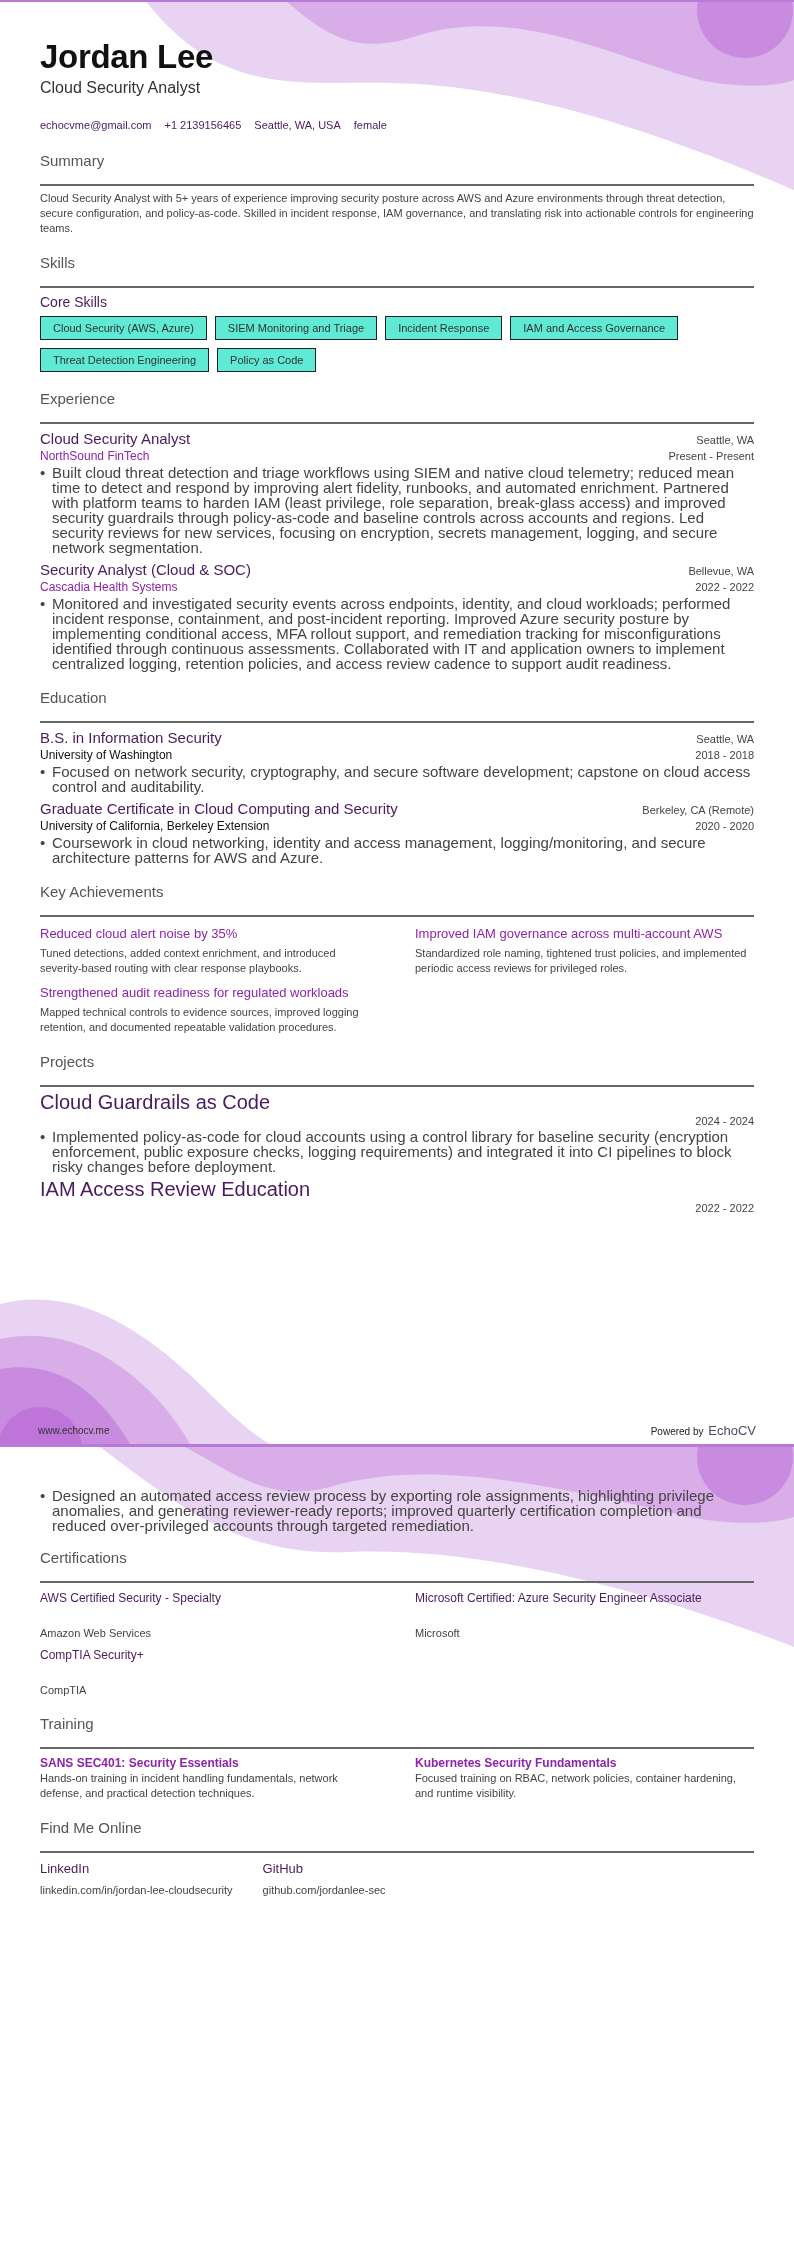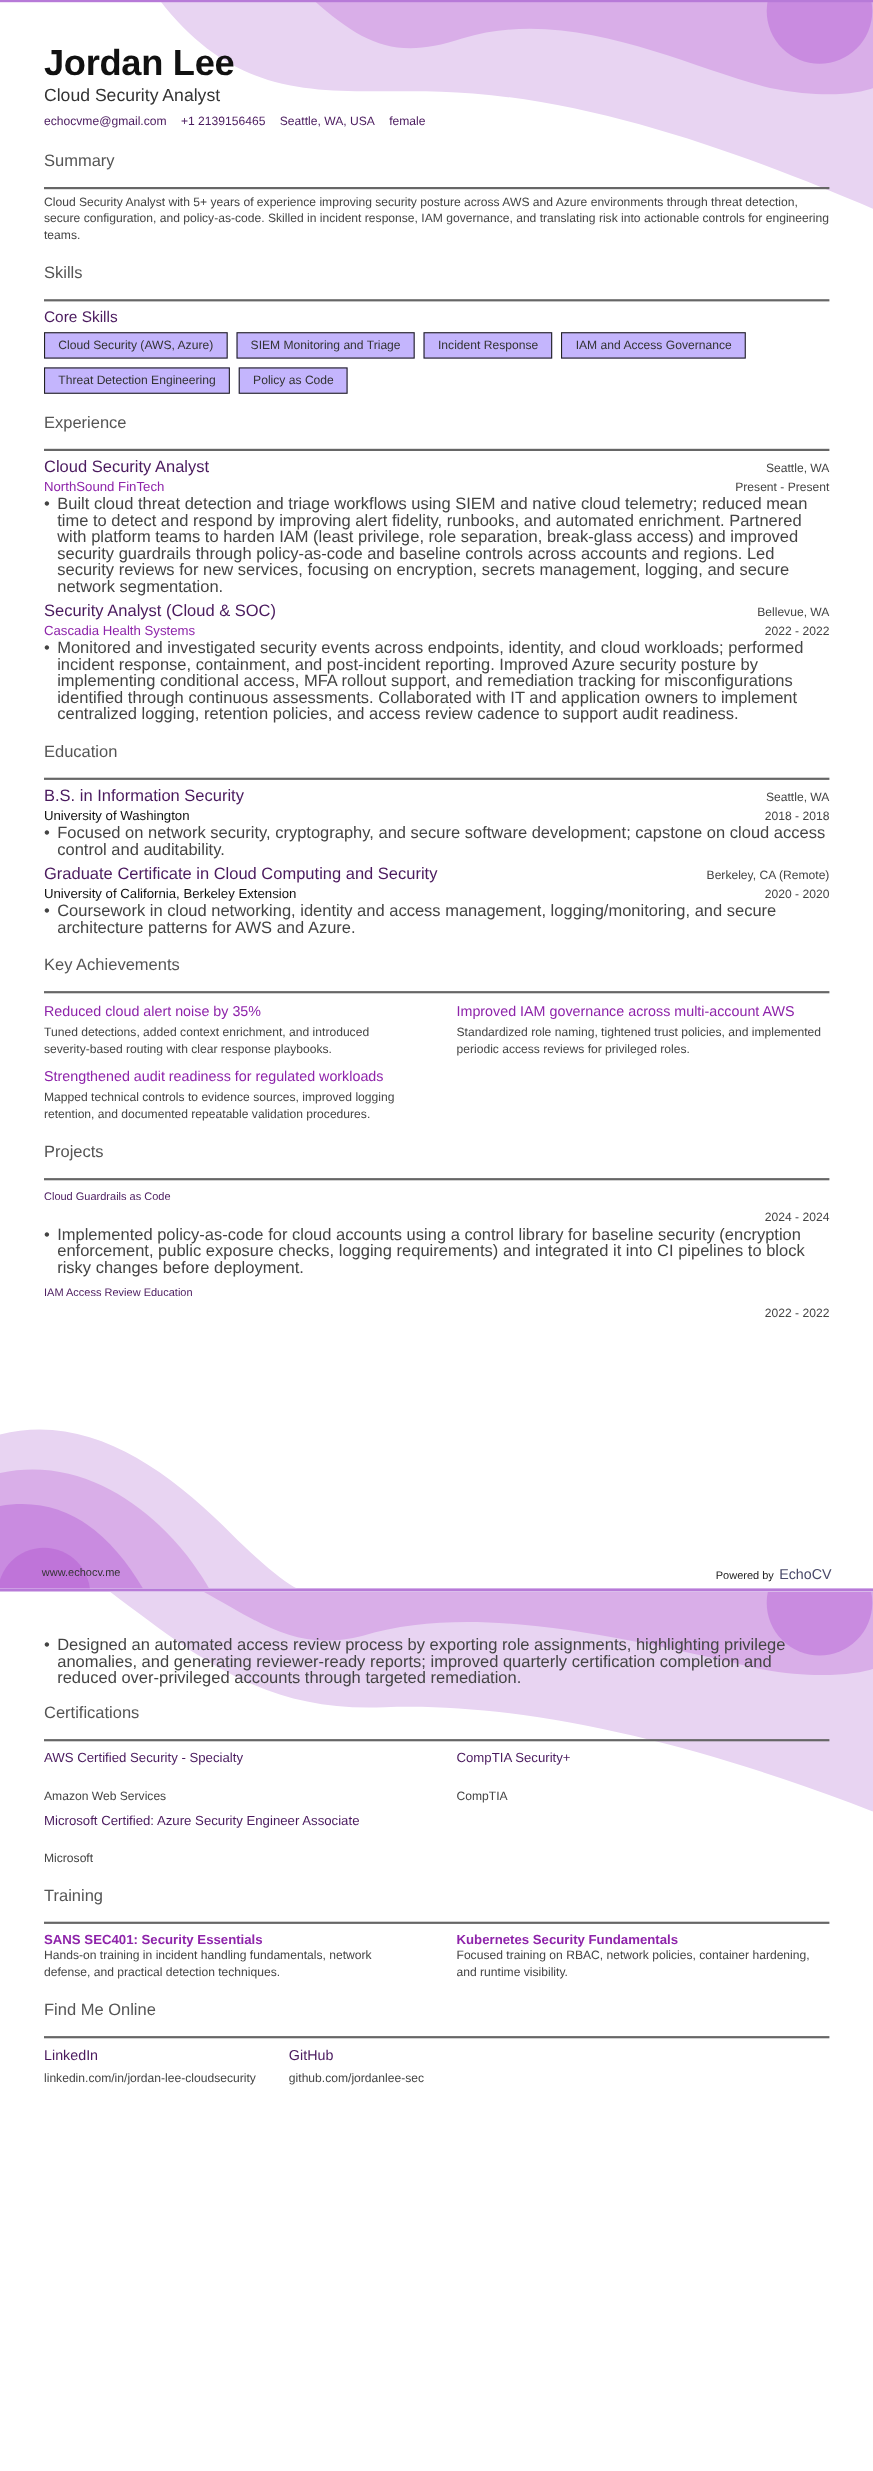--- a/index.html
+++ b/index.html
@@ -19,48 +19,48 @@
 
   .deco { position: absolute; z-index: 0; pointer-events: none; }
   .deco.top-right { left: 0; top: 0; width: 794px; height: 200px; }
   .deco.bottom-left { left: 0; bottom: 0; width: 794px; height: 200px; }
 
   .content { position: relative; z-index: 2; padding: 0 40px; }
 
   
   .name { font-size: 33px; font-weight: 700; color: #111; letter-spacing: -0.3px; padding-top: 38px; line-height: 38px; }
   .job-title { font-size: 16px; color: #333; margin-top: 2px; line-height: 20px; }
-  .contact-line { font-size: 11px; color: #4a1a5e; margin-top: 6px; line-height: 14px; }
+  .contact-line { font-size: 11px; color: #4a1a5e; margin-top: 20px; line-height: 14px; }
   .contact-line span { margin-right: 10px; }
 
   
   .section { margin-top: 18px; }
   .section-title { font-size: 15px; color: #555; line-height: 18px; padding-bottom: 14px; border-bottom: 2px solid #666; }
   .summary-text { font-size: 11px; line-height: 15px; color: #444; margin-top: 5px; }
 
   .sub-heading { font-size: 14px; color: #4a1a5e; margin-top: 5px; line-height: 18px; }
   .chips { display: flex; flex-wrap: wrap; gap: 8px 8px; margin-top: 5px; }
-  .chip { border: 1.3px solid #222; font-size: 11px; padding: 5px 12px; line-height: 12px; color: #333; background: #c4b5fd; }
+  .chip { border: 1.3px solid #222; font-size: 11px; padding: 5px 12px; line-height: 12px; color: #333; background: #5eead4; }
 
   .entry { margin-top: 5px; }
   .entry-row { display: flex; justify-content: space-between; align-items: baseline; }
   .entry-title { font-size: 15px; color: #4a1a5e; line-height: 19px; }
   .entry-right { font-size: 11px; color: #444; line-height: 14px; }
   .entry-org { font-size: 12px; color: #8e24aa; line-height: 16px; }
   .entry-org.dark { color: #111; }
   ul.bullets { list-style: none; margin-top: 1px; }
   ul.bullets li { position: relative; padding-left: 12px; font-size: 15px; line-height: 15px; color: #444; }
   ul.bullets li::before { content: "•"; position: absolute; left: 0; top: 0; color: #444; }
 
   .grid2 { display: grid; grid-template-columns: 1fr 1fr; column-gap: 36px; }
   .ach { margin-top: 8px; }
   .ach-title { font-size: 13px; color: #8e24aa; line-height: 17px; }
   .ach-desc { font-size: 11px; color: #444; line-height: 15px; margin-top: 4px; }
 
-  .proj-title { font-size: 10px; color: #4a1a5e; line-height: 19px; margin-top: 6px; }
+  .proj-title { font-size: 20px; color: #4a1a5e; line-height: 19px; margin-top: 6px; }
   .proj-date { text-align: right; font-size: 11px; color: #444; line-height: 14px; margin-top: 2px; }
 
   .cert { margin-top: 7px; }
   .cert-title { font-size: 12px; color: #4a1a5e; line-height: 16px; }
   .cert-issuer { font-size: 11px; color: #444; line-height: 14px; margin-top: 20px; }
 
   .train { margin-top: 6px; }
   .train-title { font-size: 12px; font-weight: 700; color: #8e24aa; line-height: 16px; }
   .train-desc { font-size: 11px; color: #444; line-height: 15px; }
 
@@ -247,26 +247,26 @@
     </ul>
 
     <div class="section" style="margin-top:16px;">
       <div class="section-title">Certifications</div>
       <div class="grid2">
         <div class="cert">
           <div class="cert-title">AWS Certified Security - Specialty</div>
           <div class="cert-issuer">Amazon Web Services</div>
         </div>
         <div class="cert">
+          <div class="cert-title">Microsoft Certified: Azure Security Engineer Associate</div>
+          <div class="cert-issuer">Microsoft</div>
+        </div>
+        <div class="cert">
           <div class="cert-title">CompTIA Security+</div>
           <div class="cert-issuer">CompTIA</div>
-        </div>
-        <div class="cert">
-          <div class="cert-title">Microsoft Certified: Azure Security Engineer Associate</div>
-          <div class="cert-issuer">Microsoft</div>
         </div>
       </div>
     </div>
 
     <div class="section">
       <div class="section-title">Training</div>
       <div class="grid2">
         <div class="train">
           <div class="train-title">SANS SEC401: Security Essentials</div>
           <div class="train-desc">Hands-on training in incident handling fundamentals, network defense, and practical detection techniques.</div>

